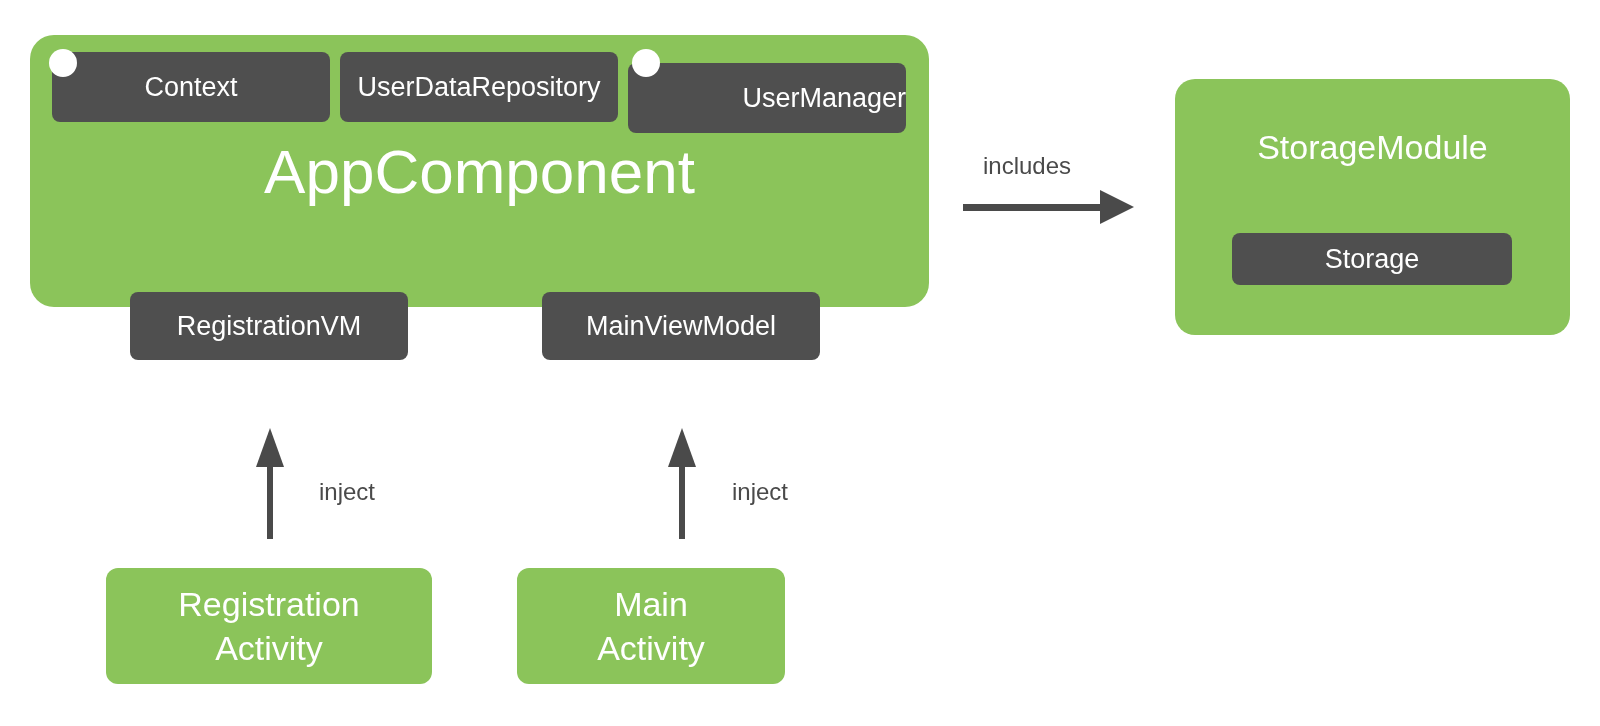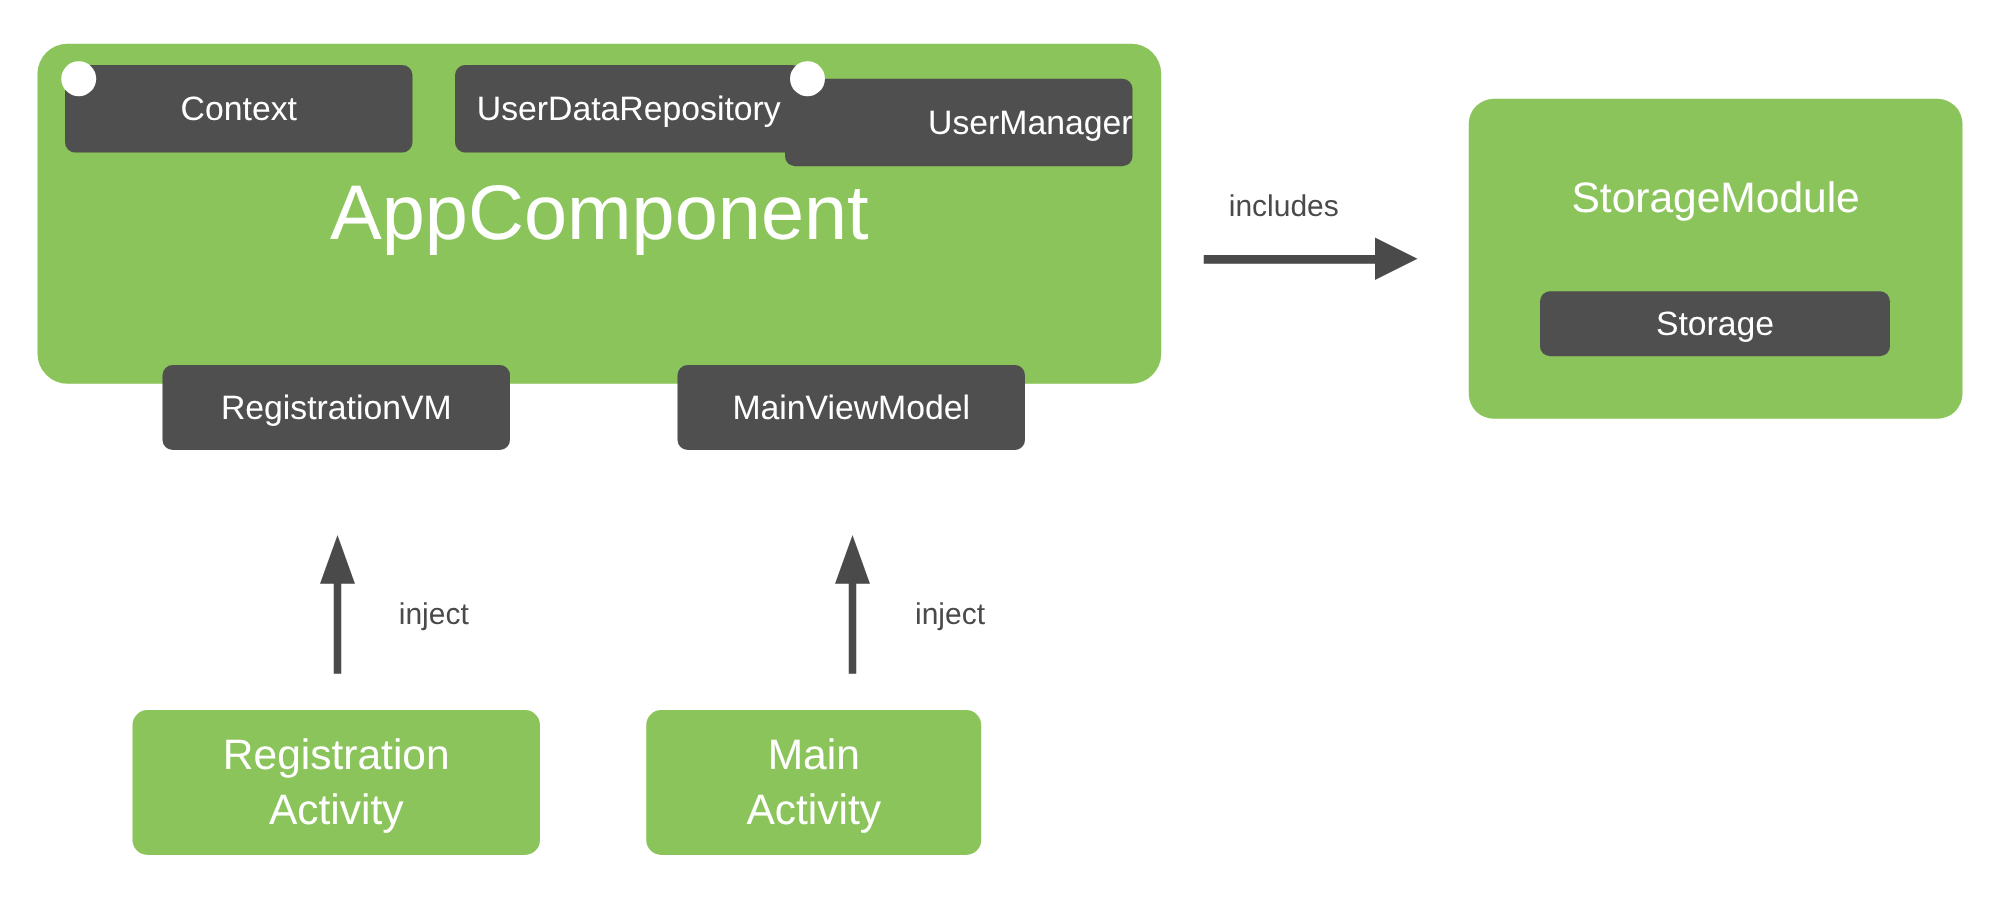--- a/index.html
+++ b/index.html
@@ -37,39 +37,39 @@
     text-align:center;
     color:var(--text-white);
     white-space:nowrap;
   }
   .app .module-title{
     top:50%;
     transform:translateY(-50%);
     font-size:62px;
   }
   .storage .module-title{
-    top:80px;
+    top:68px;
     transform:translateY(-50%);
     font-size:34px;
   }
 
   
   .dark-node{
     position:absolute;
     background:var(--box-dark);
     border-radius:8px;
     color:var(--text-white);
     font-size:27px;
     display:flex;
     align-items:center;
     justify-content:center;
     white-space:nowrap;
   }
   .node-context{left:22px;top:17px;width:278px;height:70px;}
-  .node-udr{left:310px;top:17px;width:278px;height:70px;margin-left:24px;}
+  .node-udr{left:310px;top:17px;width:278px;height:70px;}
   .node-um{left:598px;top:28px;width:278px;height:70px;justify-content:flex-end;}
   .node-regvm{left:100px;top:257px;width:278px;height:68px;}
   .node-mainvm{left:512px;top:257px;width:278px;height:68px;}
   .node-storage{left:57px;top:154px;width:280px;height:52px;}
 
   
   .scope-dot{
     position:absolute;
     width:28px;height:28px;
     border-radius:50%;

